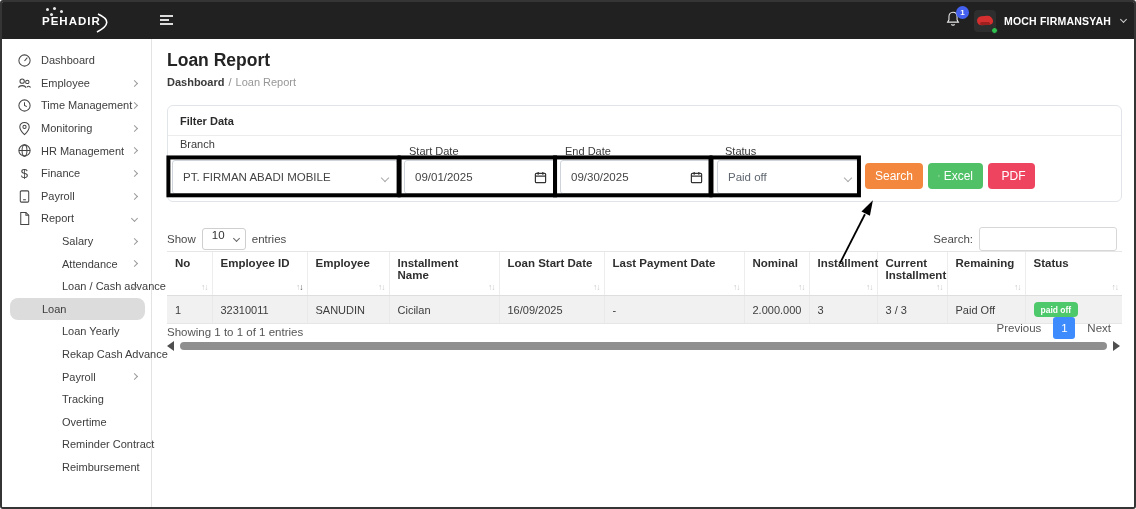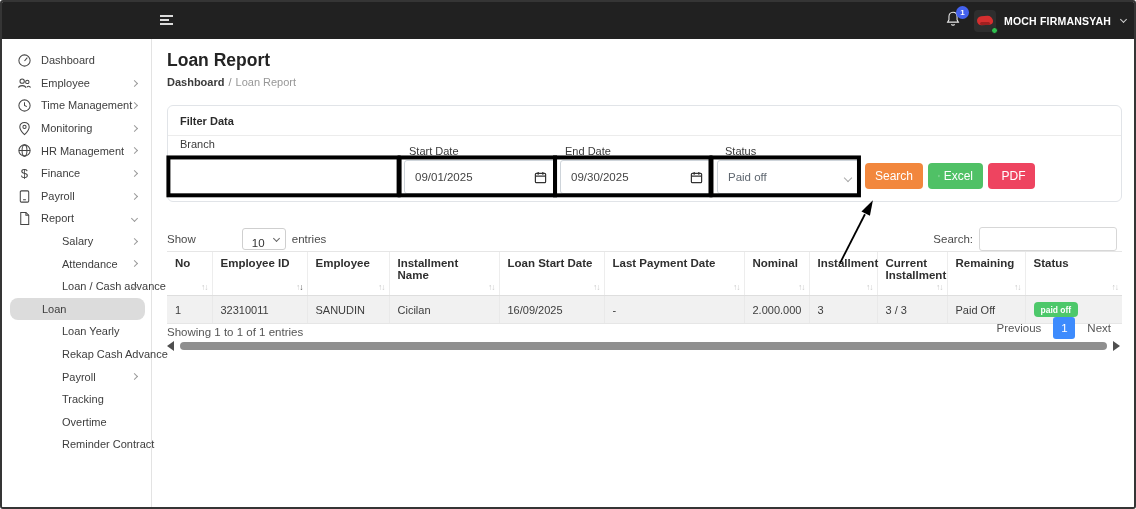--- a/index.html
+++ b/index.html
@@ -58,21 +58,21 @@
   .field .caret{position:absolute;right:9px;top:14px;width:6px;height:6px;border-right:1.5px solid #aaa;border-bottom:1.5px solid #aaa;transform:rotate(45deg);}
   .field .cal{position:absolute;right:8px;top:10px;}
   .field.gray-text{color:#5f6770;}
   .btn{position:absolute;height:26px;border:none;border-radius:4px;color:#fff;font-size:12px;font-family:inherit;display:flex;align-items:center;justify-content:center;gap:4px;cursor:pointer;padding:0 10px;}
   .btn-search{left:697px;top:57px;width:58px;background:#f2873d;}
   .btn-excel{left:760px;top:57px;width:55px;background:#50c166;}
   .btn-pdf{left:820px;top:57px;width:47px;background:#ee4460;}
 
   
   .show-wrap{position:absolute;left:14px;top:189px;display:flex;align-items:center;gap:6px;font-size:11.5px;color:#4a4a4a;}
-  .show-select{position:relative;width:44px;height:22px;border:1px solid #cfcfcf;border-radius:3px;display:flex;align-items:flex-end;padding-left:9px;font-size:11.5px;color:#333;cursor:pointer;background:#fff;margin-left:40px;}
+  .show-select{position:relative;width:44px;height:22px;border:1px solid #cfcfcf;border-radius:3px;display:flex;align-items:flex-start;padding-left:9px;font-size:11.5px;color:#333;cursor:pointer;background:#fff;}
   .show-select .caret{position:absolute;right:6px;top:7px;width:5px;height:5px;border-right:1.4px solid #666;border-bottom:1.4px solid #666;transform:rotate(45deg);}
   .search-wrap{position:absolute;right:17px;top:188px;display:flex;align-items:center;gap:6px;font-size:11.5px;color:#4a4a4a;}
   .search-input{width:138px;height:24px;border:1px solid #d7d7d7;border-radius:3px;font-family:inherit;font-size:11.5px;padding:0 6px;}
 
   
   table.grid{position:absolute;left:14px;top:212px;width:955px;border-collapse:collapse;table-layout:fixed;}
   table.grid th{border-top:1px solid #e6e6e6;border-bottom:1px solid #dedede;border-left:1px solid #ededed;padding:5px 8px 14px 8px;font-size:11.5px;color:#2f2f2f;text-align:left;vertical-align:top;position:relative;cursor:pointer;}
   table.grid th:first-child{border-left:none;}
   table.grid td{border-left:1px solid #e9e9e9;border-bottom:1px solid #e6e6e6;padding:6px 8px;font-size:11px;color:#3c3c3c;background:#f1f1f1;}
   table.grid td:first-child{border-left:none;}
@@ -93,20 +93,27 @@
 
   
   .overlay{position:absolute;inset:0;z-index:9;pointer-events:none;}
 </style>
 </head>
 <body>
 
 <div class="page">
 
   <div class="topbar">
+    <div class="logo">
+      <div class="logo-dots"></div>
+      <div class="logo-text">PEHADIR</div>
+      <svg class="logo-swoosh" width="22" height="24" viewBox="0 0 22 24">
+          <path d="M2 2 Q20 10 1 20" fill="none" stroke="#fff" stroke-width="1.6"></path>
+        </svg>
+    </div>
     <div class="hamburger">
         <i></i>
         <i></i>
         <i></i>
       </div>
     <div class="topbar-right">
       <div class="bell-wrap">
         <svg width="18" height="20" viewBox="0 0 20 20">
             <path d="M10 2.5 C7 2.5 5.5 4.8 5.5 7.5 L5.5 11 L4 13.5 L16 13.5 L14.5 11 L14.5 7.5 C14.5 4.8 13 2.5 10 2.5 Z" fill="none" stroke="#e8e8e8" stroke-width="1.2"></path>
             <path d="M8.5 15.5 a1.5 1.5 0 0 0 3 0" fill="none" stroke="#e8e8e8" stroke-width="1.2"></path>
@@ -217,33 +224,40 @@
     </div>
     <div class="nav-sub">
       <span class="nlabel">Tracking</span>
     </div>
     <div class="nav-sub">
       <span class="nlabel">Overtime</span>
     </div>
     <div class="nav-sub">
       <span class="nlabel">Reminder Contract</span>
     </div>
+    <div class="nav-sub">
+      <span class="nlabel">Reimbursement</span>
+    </div>
   </div>
 
   <div class="main">
     <div class="page-title">Loan Report</div>
     <div class="breadcrumb">
       <span class="bc-home">Dashboard</span><span class="bc-sep">/</span><span class="bc-cur">Loan Report</span>
     </div>
 
     <div class="card">
       <div class="card-title">Filter Data</div>
       <div class="card-divider"></div>
 
       <div class="flabel" style="left:12px;top:32px;">Branch</div>
+      <div class="field" style="left:4px;top:54px;width:226px;">
+        <span>PT. FIRMAN ABADI MOBILE</span>
+        <span class="caret"></span>
+      </div>
 
       <div class="flabel" style="left:241px;top:39px;">Start Date</div>
       <div class="field" style="left:236px;top:54px;width:152px;">
         <span>09/01/2025</span>
         <svg class="cal" width="13" height="13" viewBox="0 0 14 14">
             <rect x="1.5" y="2.5" width="11" height="10" rx="1" fill="none" stroke="#333" stroke-width="1.3"></rect>
             <line x1="4.5" y1="1" x2="4.5" y2="4" stroke="#333" stroke-width="1.3"></line>
             <line x1="9.5" y1="1" x2="9.5" y2="4" stroke="#333" stroke-width="1.3"></line>
             <line x1="1.5" y1="5.5" x2="12.5" y2="5.5" stroke="#333" stroke-width="1.3"></line>
           </svg>

